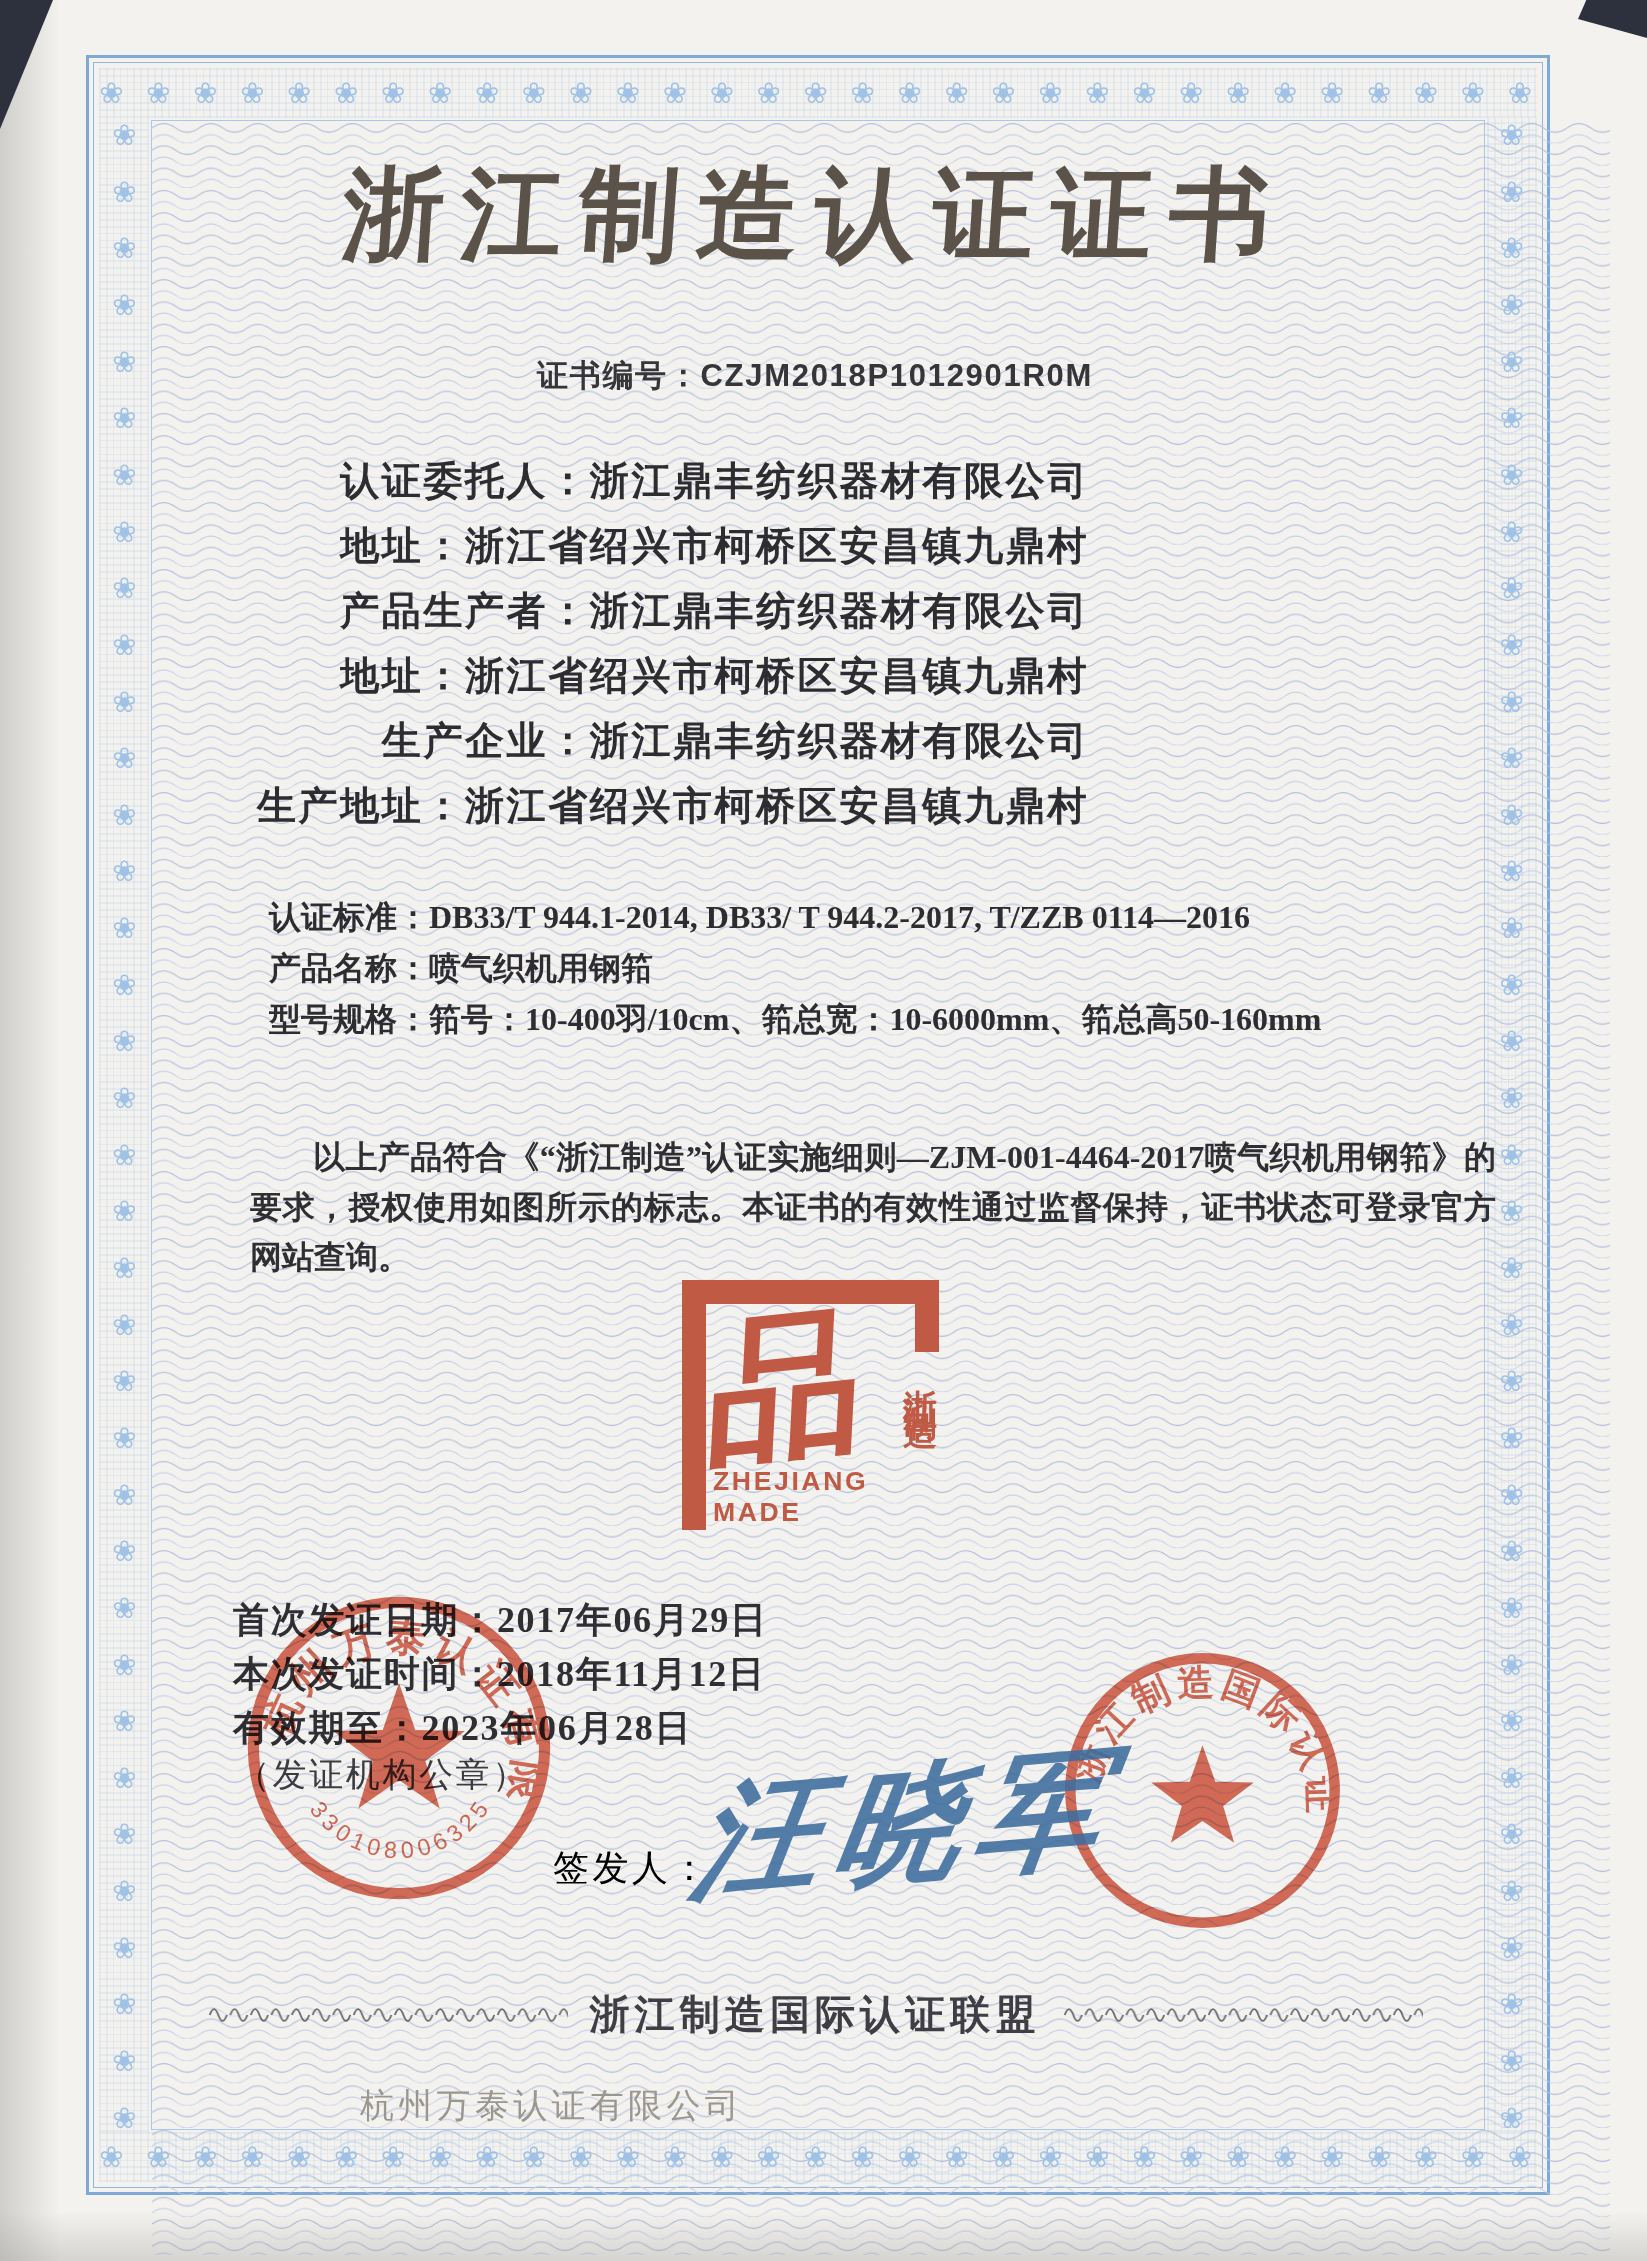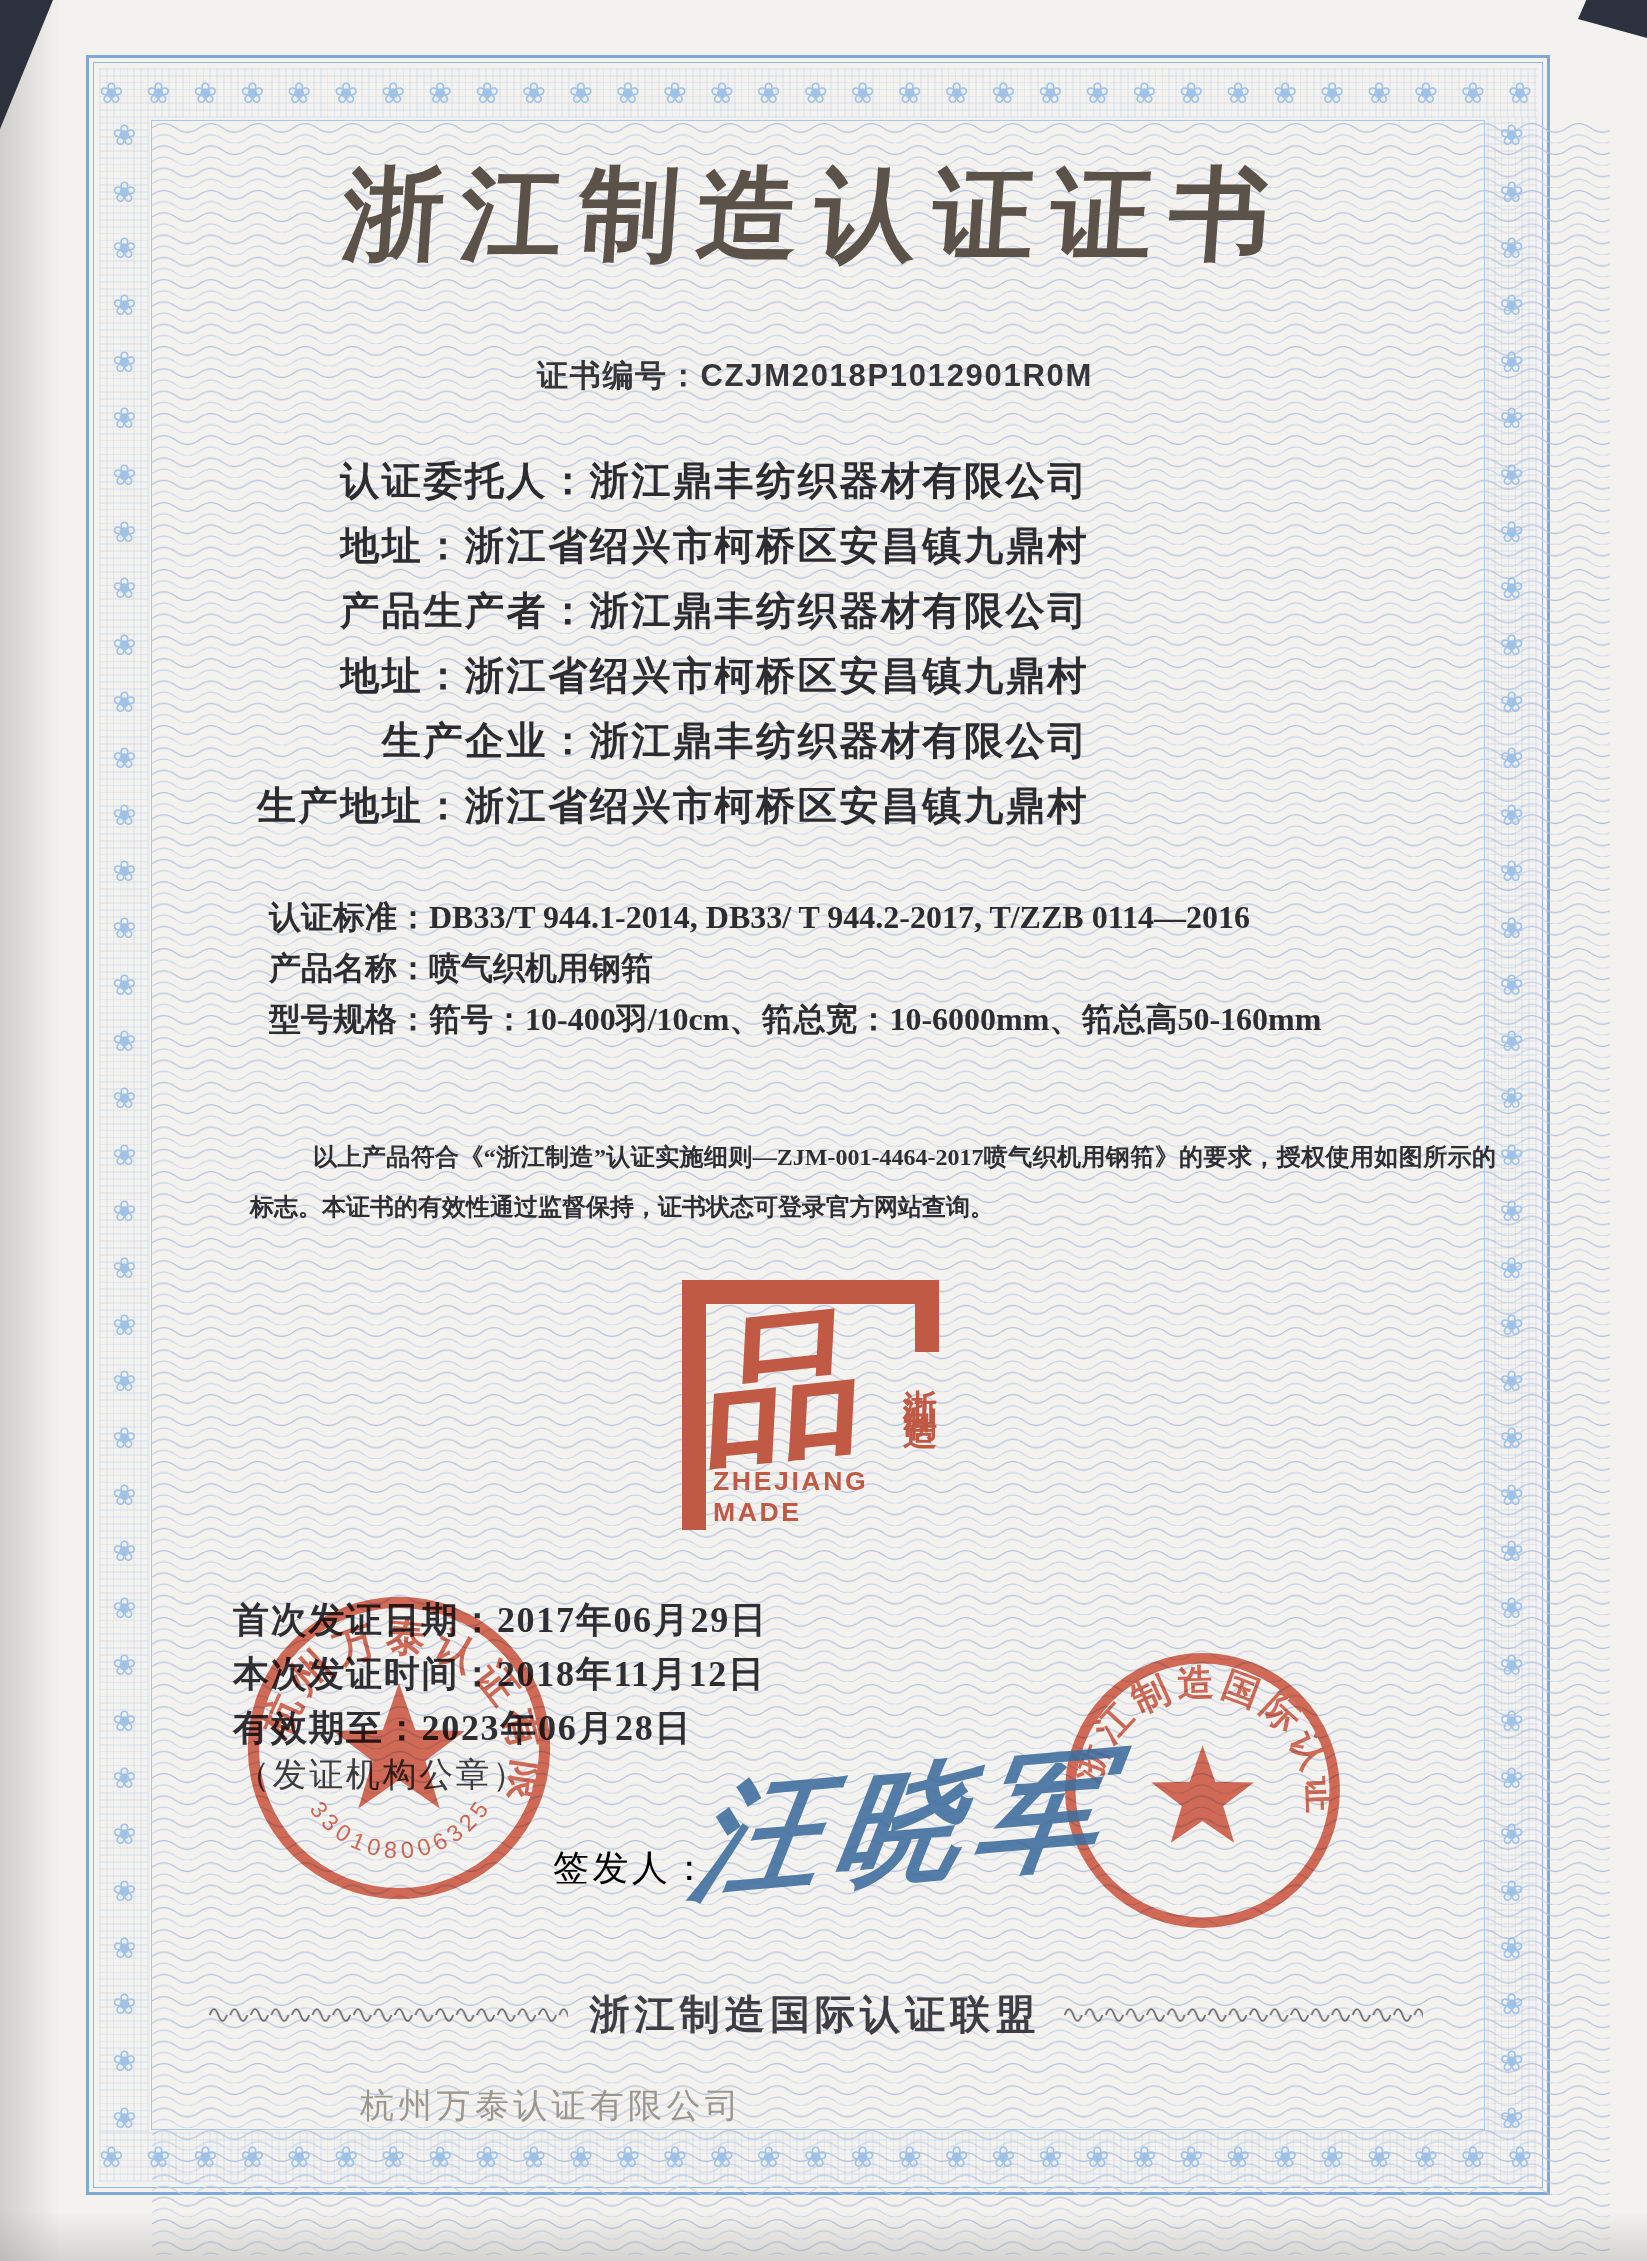--- a/index.html
+++ b/index.html
@@ -37,21 +37,21 @@
   .title{position:absolute;left:86px;top:148px;width:1458px;text-align:center;z-index:3;
          font-size:101px;font-weight:bold;color:#5b5249;letter-spacing:17px;
          transform:skewX(-4deg);}
   .certno{position:absolute;left:86px;top:355px;width:1458px;text-align:center;z-index:3;
          font-size:31px;font-weight:600;color:#35353a;letter-spacing:1.7px;
          font-family:"Liberation Sans","DejaVu Sans",sans-serif;}
   .info{position:absolute;left:257px;top:448px;z-index:3;font-size:39px;font-weight:bold;
         line-height:65px;color:#2d2d31;letter-spacing:2.6px;text-align:right;}
   .spec{position:absolute;left:257px;top:892px;width:1252px;z-index:3;font-size:32px;
         font-weight:bold;line-height:51px;color:#2d2d31;margin-left:12px;}
-  .statement{position:absolute;left:250px;top:1132px;width:1246px;z-index:3;font-size:24px;
+  .statement{position:absolute;left:250px;top:1132px;width:1246px;z-index:3;font-size:32px;
         font-weight:600;line-height:50px;color:#2f2f33;text-align:justify;text-indent:63px;}
 
   
   .logo{position:absolute;left:682px;top:1280px;width:257px;height:250px;z-index:3;color:#c05a45;}
   .logo .bar{position:absolute;background:#c05a45;}
   .logo .bar-top{left:0;top:0;width:257px;height:24px;}
   .logo .bar-left{left:0;top:0;width:24px;height:250px;}
   .logo .bar-stub{right:0;top:0;width:24px;height:72px;}
   .logo .mark{position:absolute;left:26px;top:22px;font-size:156px;line-height:1.1;font-weight:bold;
               transform:rotate(-6deg) skewX(-9deg);}

